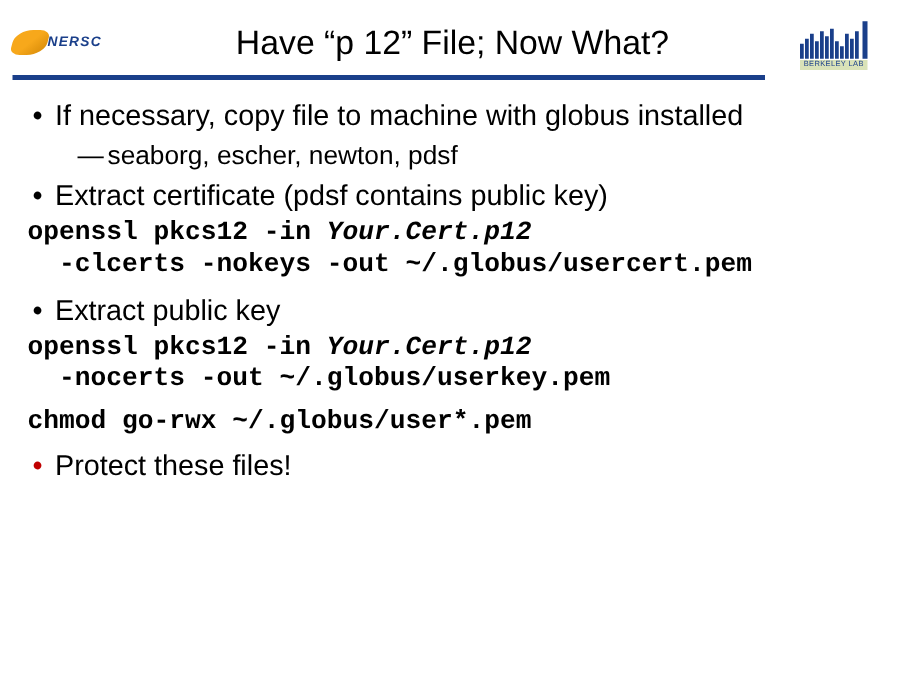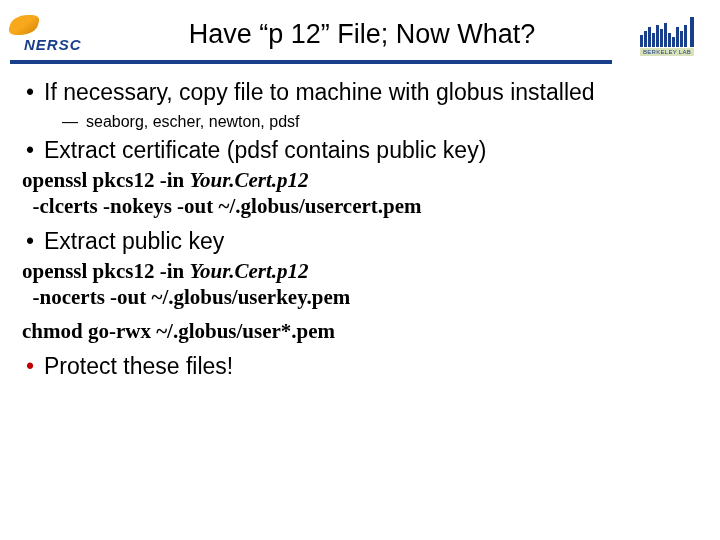--- a/index.html
+++ b/index.html
@@ -29,27 +29,27 @@
   .nersc-swoosh {
     width: 28px;
     height: 20px;
     background: linear-gradient(135deg, #f7a81b 0%, #f7a81b 50%, #d48806 100%);
     border-radius: 50% 30% 50% 30%;
     transform: skewX(-15deg);
     display: inline-block;
     vertical-align: middle;
   }
   .nersc-text {
-    font-size: 15px;
+    font-size: 11px;
     font-weight: bold;
     font-style: italic;
     color: #1a3f8a;
     letter-spacing: 1px;
     vertical-align: middle;
-    margin-left: 14px;
+    margin-left: 0;
   }
   .title {
     flex: 1;
     text-align: center;
     font-size: 27px;
     font-weight: normal;
     color: #000;
     padding: 0 6px;
   }
   .logo-right {
@@ -104,32 +104,32 @@
     left: 4px;
     top: 0;
     font-size: 23px;
   }
   ul.top > li.red { color: #000000; }
   ul.top > li.red::before { color: #c00000; }
   ul.sub { list-style: none; margin-top: 6px; margin-bottom: 2px; }
   ul.sub > li {
     position: relative;
     padding-left: 42px;
-    font-size: 16px;
+    font-size: 21px;
     color: #000;
     line-height: 1.25;
   }
   ul.sub > li::before {
     content: "—";
     position: absolute;
     left: 18px;
     top: 0;
   }
   .code {
-    font-family: Liberation Serif, serif;
+    font-family: Liberation Mono, monospace;
     font-size: 21px;
     font-weight: bold;
     color: #000;
     line-height: 1.22;
     margin: 2px 0 8px 0;
     white-space: pre;
   }
   .code .ital { font-style: italic; }
 </style>
 </head>

